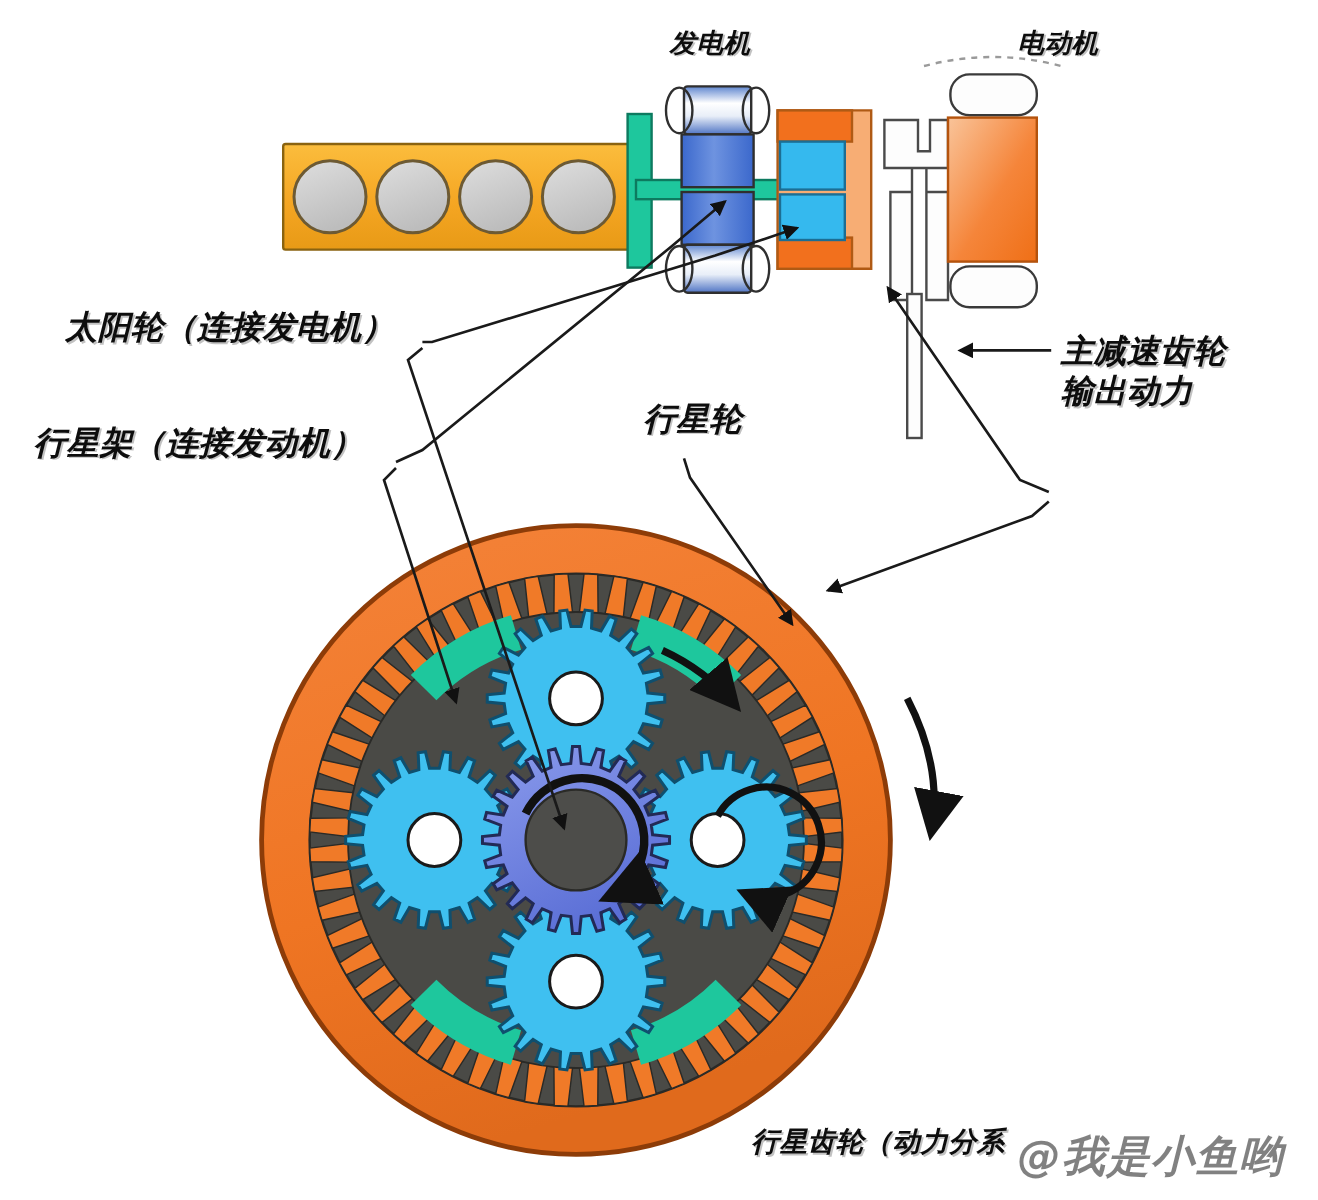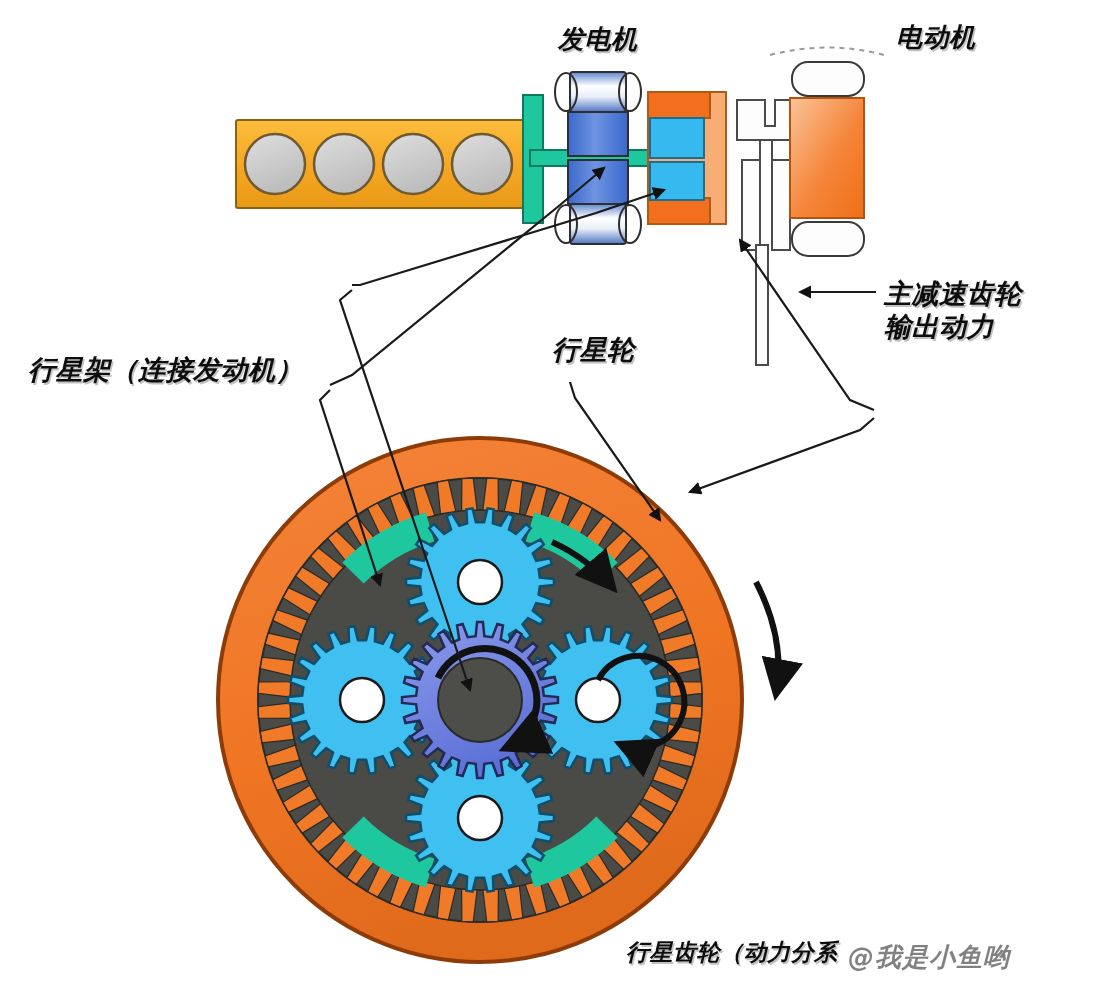--- a/index.html
+++ b/index.html
@@ -20,30 +20,30 @@
     position:absolute;
     color:#0d0d0d;
     font-weight:700;
     font-style:italic;
     letter-spacing:0.5px;
     line-height:1.22;
     white-space:pre;
     text-shadow:1.5px 1.5px 0 rgba(120,120,120,0.45);
     font-family:"DejaVu Sans","Liberation Sans",sans-serif;
   }
-  .lbl.sz-big{font-size:26px;text-align:right;}
+  .lbl.sz-big{font-size:22px;text-align:right;}
   .lbl.sz-mid{font-size:27px;}
   .lbl.sz-cap{font-size:23px;}
 
   
   #art{position:absolute;left:0;top:0;width:1098px;height:1000px;}
 
   .wm{
     position:absolute;
-    font-size:26px;
+    font-size:36px;
     font-weight:700;
     font-style:italic;
     color:rgba(25,25,25,0.55);
     white-space:pre;
     letter-spacing:1px;
     font-family:"DejaVu Sans","Liberation Sans",sans-serif;
   }
 </style>
 </head>
 <body>
@@ -223,26 +223,27 @@
 
       <path d="M874 410 L850 400 L740 240" marker-end="url(#ahs)"></path>
 
       <path d="M874 418 L860 430 L690 492" marker-end="url(#ahs)"></path>
     </g>
   </svg>
 
 
   <div class="lbl sz-big" style="left:558px; top:24px;">发电机</div>
 
-  <div class="lbl sz-big" style="left:896px; top:24px;font-family:Liberation Mono, monospace;">电动机</div>
-
+  <div class="lbl sz-big" style="left:848px; top:24px;">电动机</div>
+
+  <div class="lbl sz-mid" style="left:54px; top:258px;">太阳轮（连接发电机）</div>
 
   <div class="lbl sz-mid" style="left:28px; top:354px;">行星架（连接发动机）</div>
 
-  <div class="lbl sz-mid" style="left:552px; top:334px;text-align:right;">行星轮</div>
+  <div class="lbl sz-mid" style="left:536px; top:334px;text-align:right;">行星轮</div>
 
   <div class="lbl sz-mid" style="left:884px; top:278px;">主减速齿轮
 输出动力</div>
 
 
   <div class="lbl sz-cap" style="left:626px; top:938px;">行星齿轮（动力分系</div>
 
   <div class="wm" style="left:848px; top:940px;">@我是小鱼哟</div>
 
 </div>

